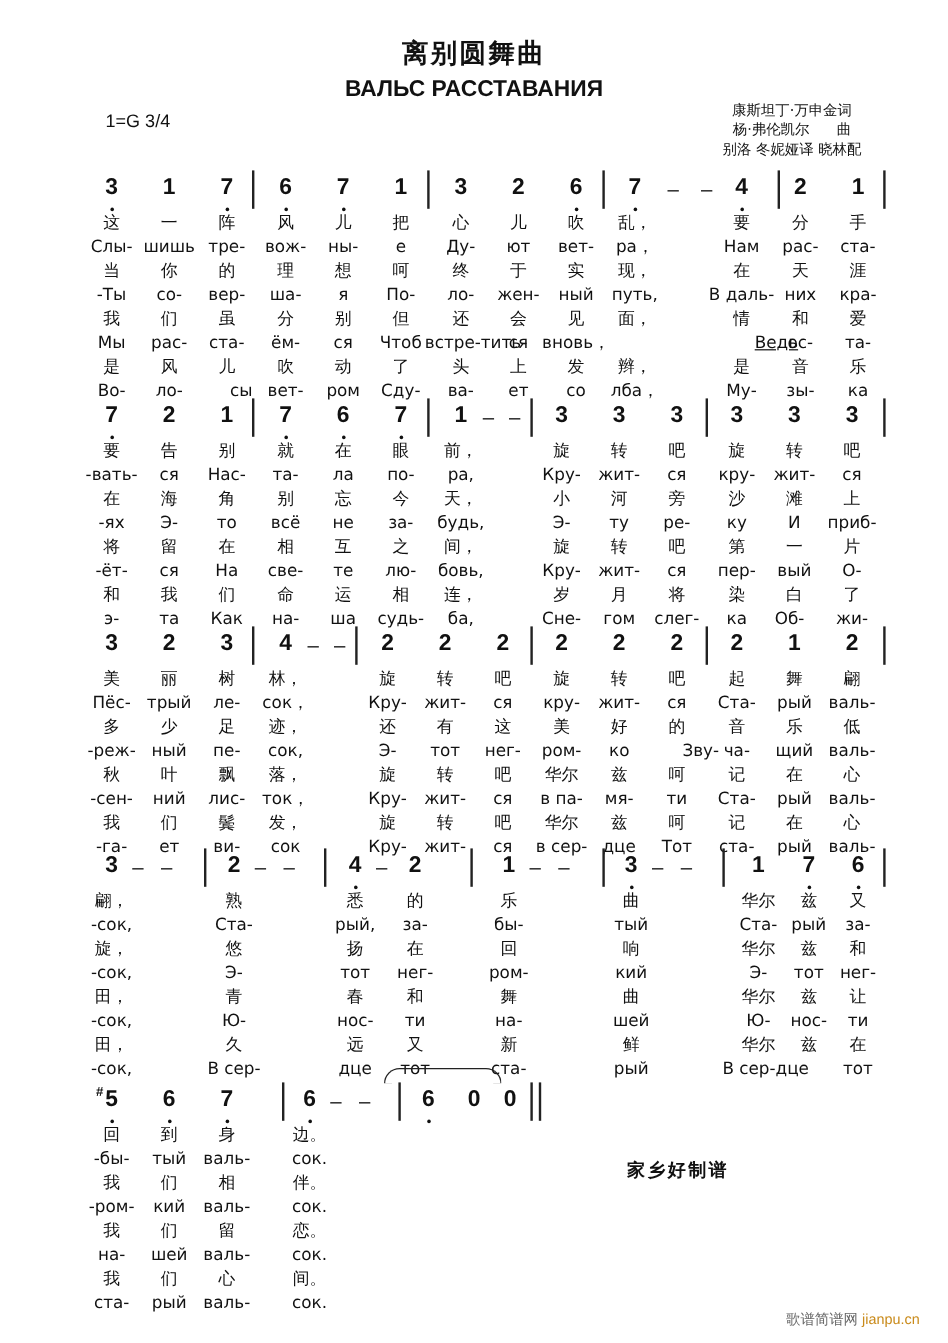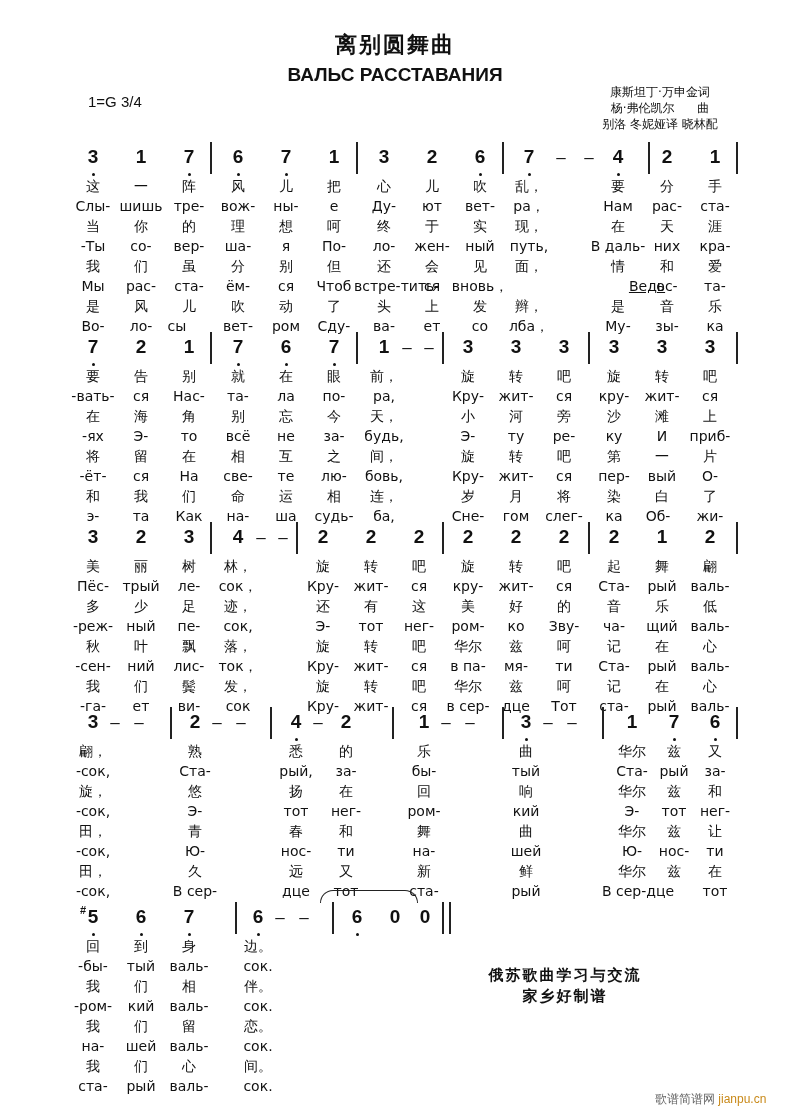--- a/index.html
+++ b/index.html
@@ -163,21 +163,21 @@
           <span class="syl" style="left: 347px;">上</span>
           <span class="syl" style="left: 395px;">发</span>
           <span class="syl" style="left: 444px;">辫，</span>
           <span class="syl" style="left: 533px;">是</span>
           <span class="syl" style="left: 582px;">音</span>
           <span class="syl" style="left: 630px;">乐</span>
         </div>
         <div class="lyr-line">
           <span class="syl" style="left: 8px;">Во-</span>
           <span class="syl" style="left: 56px;">ло-</span>
-          <span class="syl" style="left: 92px;">сы</span>
+          <span class="syl" style="left: 116px;">сы</span>
           <span class="syl" style="left: 153px;">вет-</span>
           <span class="syl" style="left: 201px;">ром</span>
           <span class="syl" style="left: 249px;">Сду-</span>
           <span class="syl" style="left: 299px;">ва-</span>
           <span class="syl" style="left: 347px;">ет</span>
           <span class="syl" style="left: 395px;">со</span>
           <span class="syl" style="left: 444px;">лба，</span>
           <span class="syl" style="left: 533px;">Му-</span>
           <span class="syl" style="left: 582px;">зы-</span>
           <span class="syl" style="left: 630px;">ка</span>
@@ -402,21 +402,21 @@
         <div class="lyr-line">
           <span class="syl" style="left: 8px;">-реж-</span>
           <span class="syl" style="left: 56px;">ный</span>
           <span class="syl" style="left: 104px;">пе-</span>
           <span class="syl" style="left: 153px;">сок,</span>
           <span class="syl" style="left: 238px;">Э-</span>
           <span class="syl" style="left: 286px;">тот</span>
           <span class="syl" style="left: 334px;">нег-</span>
           <span class="syl" style="left: 383px;">ром-</span>
           <span class="syl" style="left: 431px;">ко</span>
-          <span class="syl" style="left: 479px;">Зву-</span>
+          <span class="syl" style="left: 499px;">Зву-</span>
           <span class="syl" style="left: 529px;">ча-</span>
           <span class="syl" style="left: 577px;">щий</span>
           <span class="syl" style="left: 625px;">валь-</span>
         </div>
         <div class="lyr-line">
           <span class="syl" style="left: 8px;">秋</span>
           <span class="syl" style="left: 56px;">叶</span>
           <span class="syl" style="left: 104px;">飘</span>
           <span class="syl" style="left: 153px;">落，</span>
           <span class="syl" style="left: 238px;">旋</span>
@@ -657,19 +657,18 @@
           <span class="syl" style="left: 8px;">ста-</span>
           <span class="syl" style="left: 56px;">рый</span>
           <span class="syl" style="left: 104px;">валь-</span>
           <span class="syl" style="left: 173px;">сок.</span>
         </div>
       </div>
     </div>
   </div>
 
 <div class="footer">
-  <div>俄苏歌曲学习与交流</div>
   <div>家乡好制谱</div>
 </div>
 
 <div class="watermark">
   <span>歌谱简谱网 </span><span class="site">jianpu.cn</span>
 </div>
 
 </body></html>

